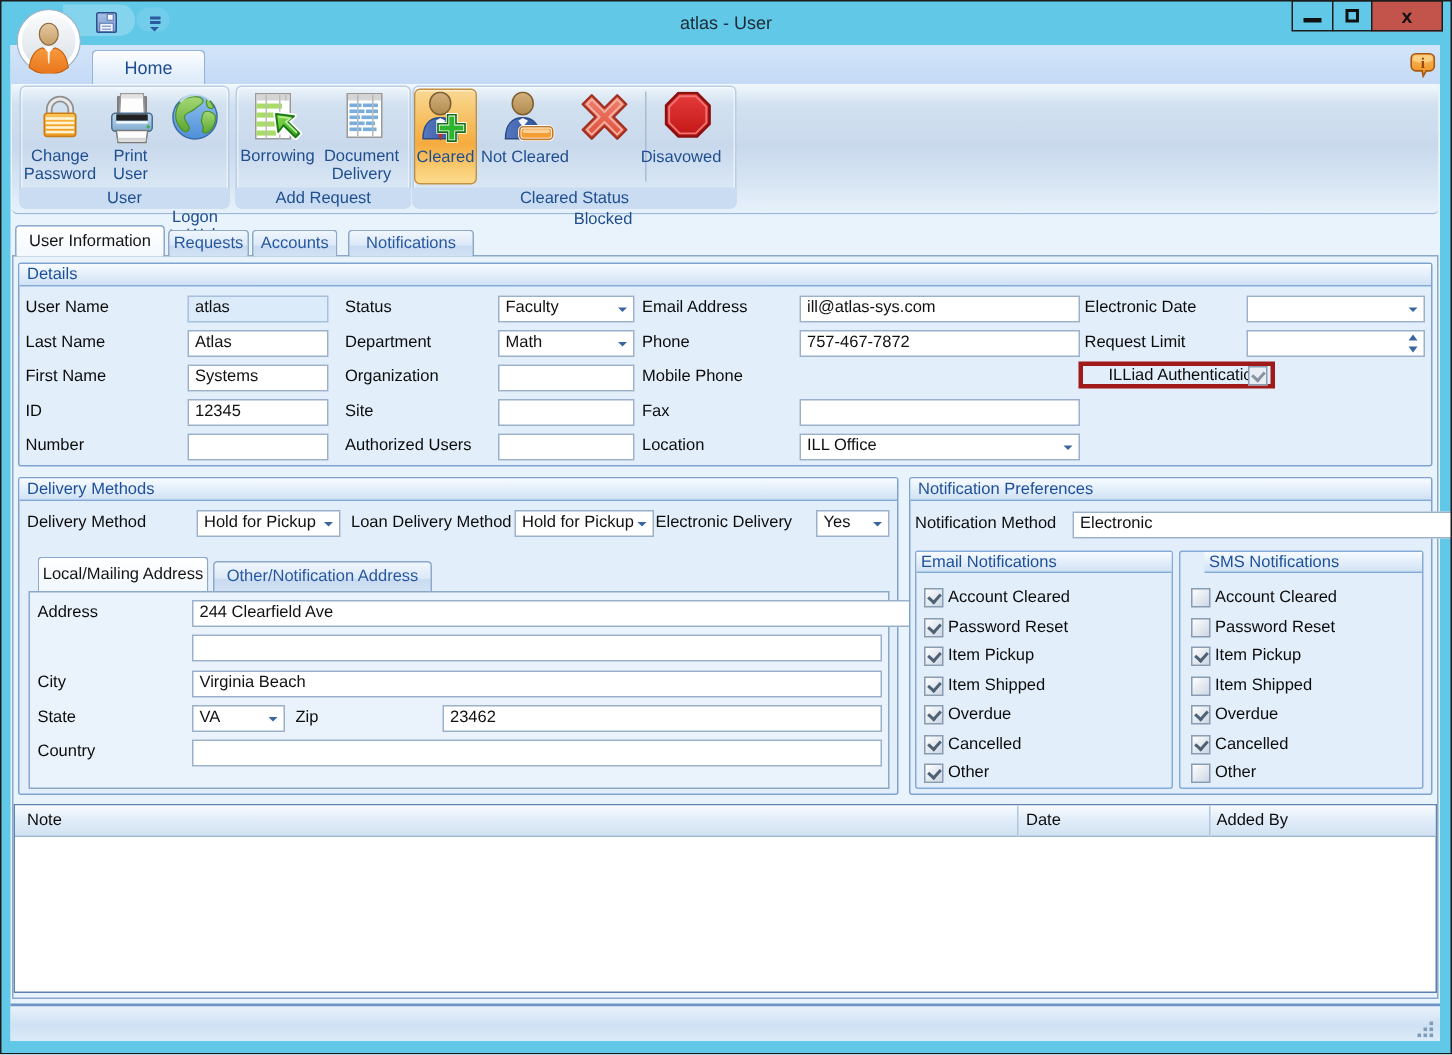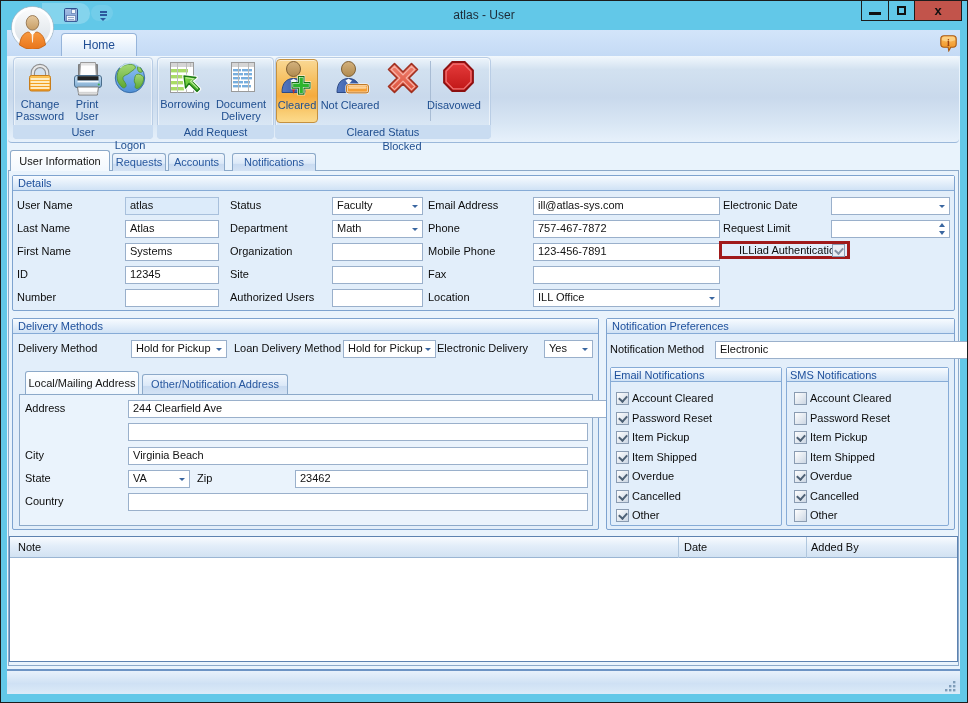--- a/index.html
+++ b/index.html
@@ -312,21 +312,20 @@
   <div class="inp" style="left:332px;top:266px;width:91px;"></div>
   <div class="inp" style="left:332px;top:289px;width:91px;"></div>
 
   <div class="lbl" style="left:428px;top:199px;">Email Address</div>
   <div class="lbl" style="left:428px;top:222px;">Phone</div>
   <div class="lbl" style="left:428px;top:245px;">Mobile Phone</div>
   <div class="lbl" style="left:428px;top:268px;">Fax</div>
   <div class="lbl" style="left:428px;top:291px;">Location</div>
   <div class="inp" style="left:533px;top:197px;width:187px;">ill@atlas-sys.com</div>
   <div class="inp" style="left:533px;top:220px;width:187px;">757-467-7872</div>
-  <div class="inp" style="left:533px;top:243px;width:187px;">123-456-7891</div>
   <div class="inp" style="left:533px;top:266px;width:187px;"></div>
   <div class="inp" style="left:533px;top:289px;width:187px;">ILL Office<span class="arw"></span></div>
 
   <div class="lbl" style="left:723px;top:199px;">Electronic Date</div>
   <div class="lbl" style="left:723px;top:222px;">Request Limit</div>
   <div class="inp" style="left:831px;top:197px;width:119px;">
       <span class="arw"></span>
     </div>
   <div class="inp" style="left:831px;top:220px;width:119px;"></div>
   <div class="abs" style="left:939px;top:223px;width:0;height:0;border-left:3.5px solid transparent;border-right:3.5px solid transparent;border-bottom:4px solid #3a66a0;"></div>
@@ -382,21 +381,21 @@
   <div class="chk c" style="left:616px;top:451px;"></div>
     <div class="lbl" style="left:632px;top:451px;">Item Shipped</div>
   <div class="chk c" style="left:616px;top:470px;"></div>
     <div class="lbl" style="left:632px;top:470px;">Overdue</div>
   <div class="chk c" style="left:616px;top:490px;"></div>
     <div class="lbl" style="left:632px;top:490px;">Cancelled</div>
   <div class="chk c" style="left:616px;top:509px;"></div>
     <div class="lbl" style="left:632px;top:509px;">Other</div>
 
   <div class="gb" style="left:786px;top:367px;width:163px;height:159px;border-color:#86abd6;">
-    <div class="gbh" style="height:14px;line-height:14px;padding-left:3px;">SMS Notifications</div>
+    <div class="gbh" style="height:14px;line-height:14px;padding-left:3px;margin-left:16px;">SMS Notifications</div>
   </div>
   <div class="chk" style="left:794px;top:392px;"></div>
     <div class="lbl" style="left:810px;top:392px;">Account Cleared</div>
   <div class="chk" style="left:794px;top:412px;"></div>
     <div class="lbl" style="left:810px;top:412px;">Password Reset</div>
   <div class="chk c" style="left:794px;top:431px;"></div>
     <div class="lbl" style="left:810px;top:431px;">Item Pickup</div>
   <div class="chk" style="left:794px;top:451px;"></div>
     <div class="lbl" style="left:810px;top:451px;">Item Shipped</div>
   <div class="chk c" style="left:794px;top:470px;"></div>

